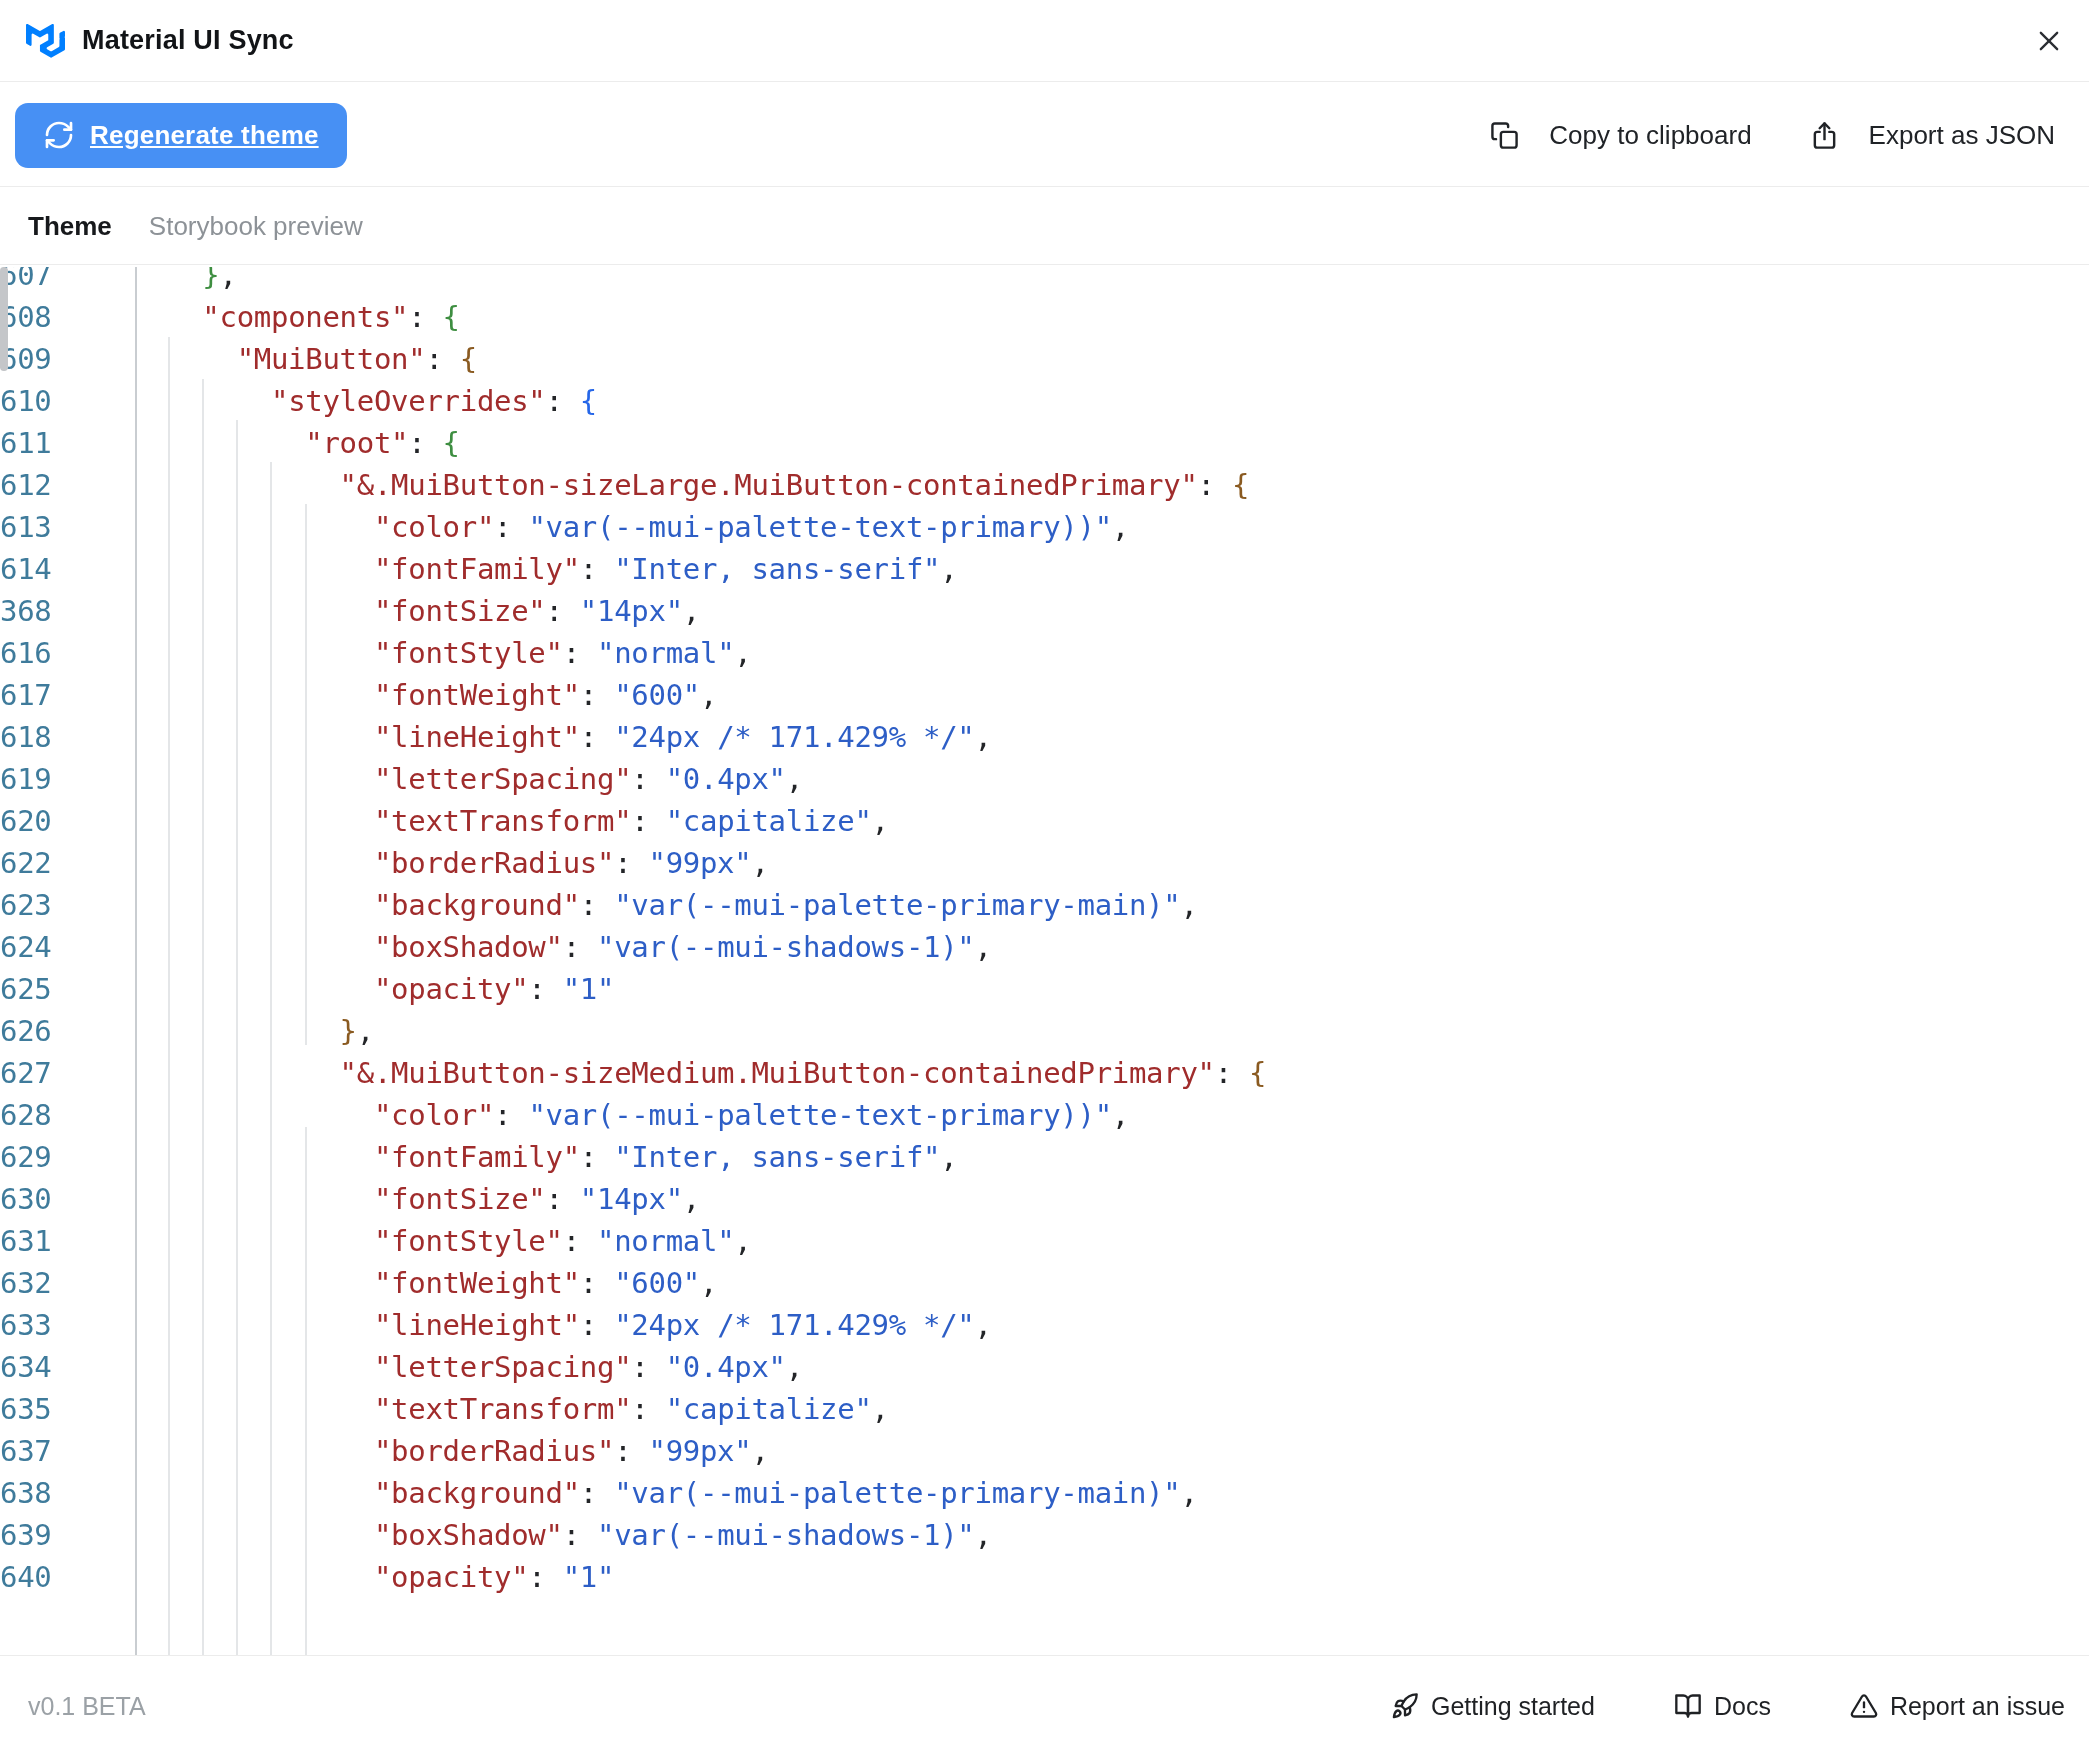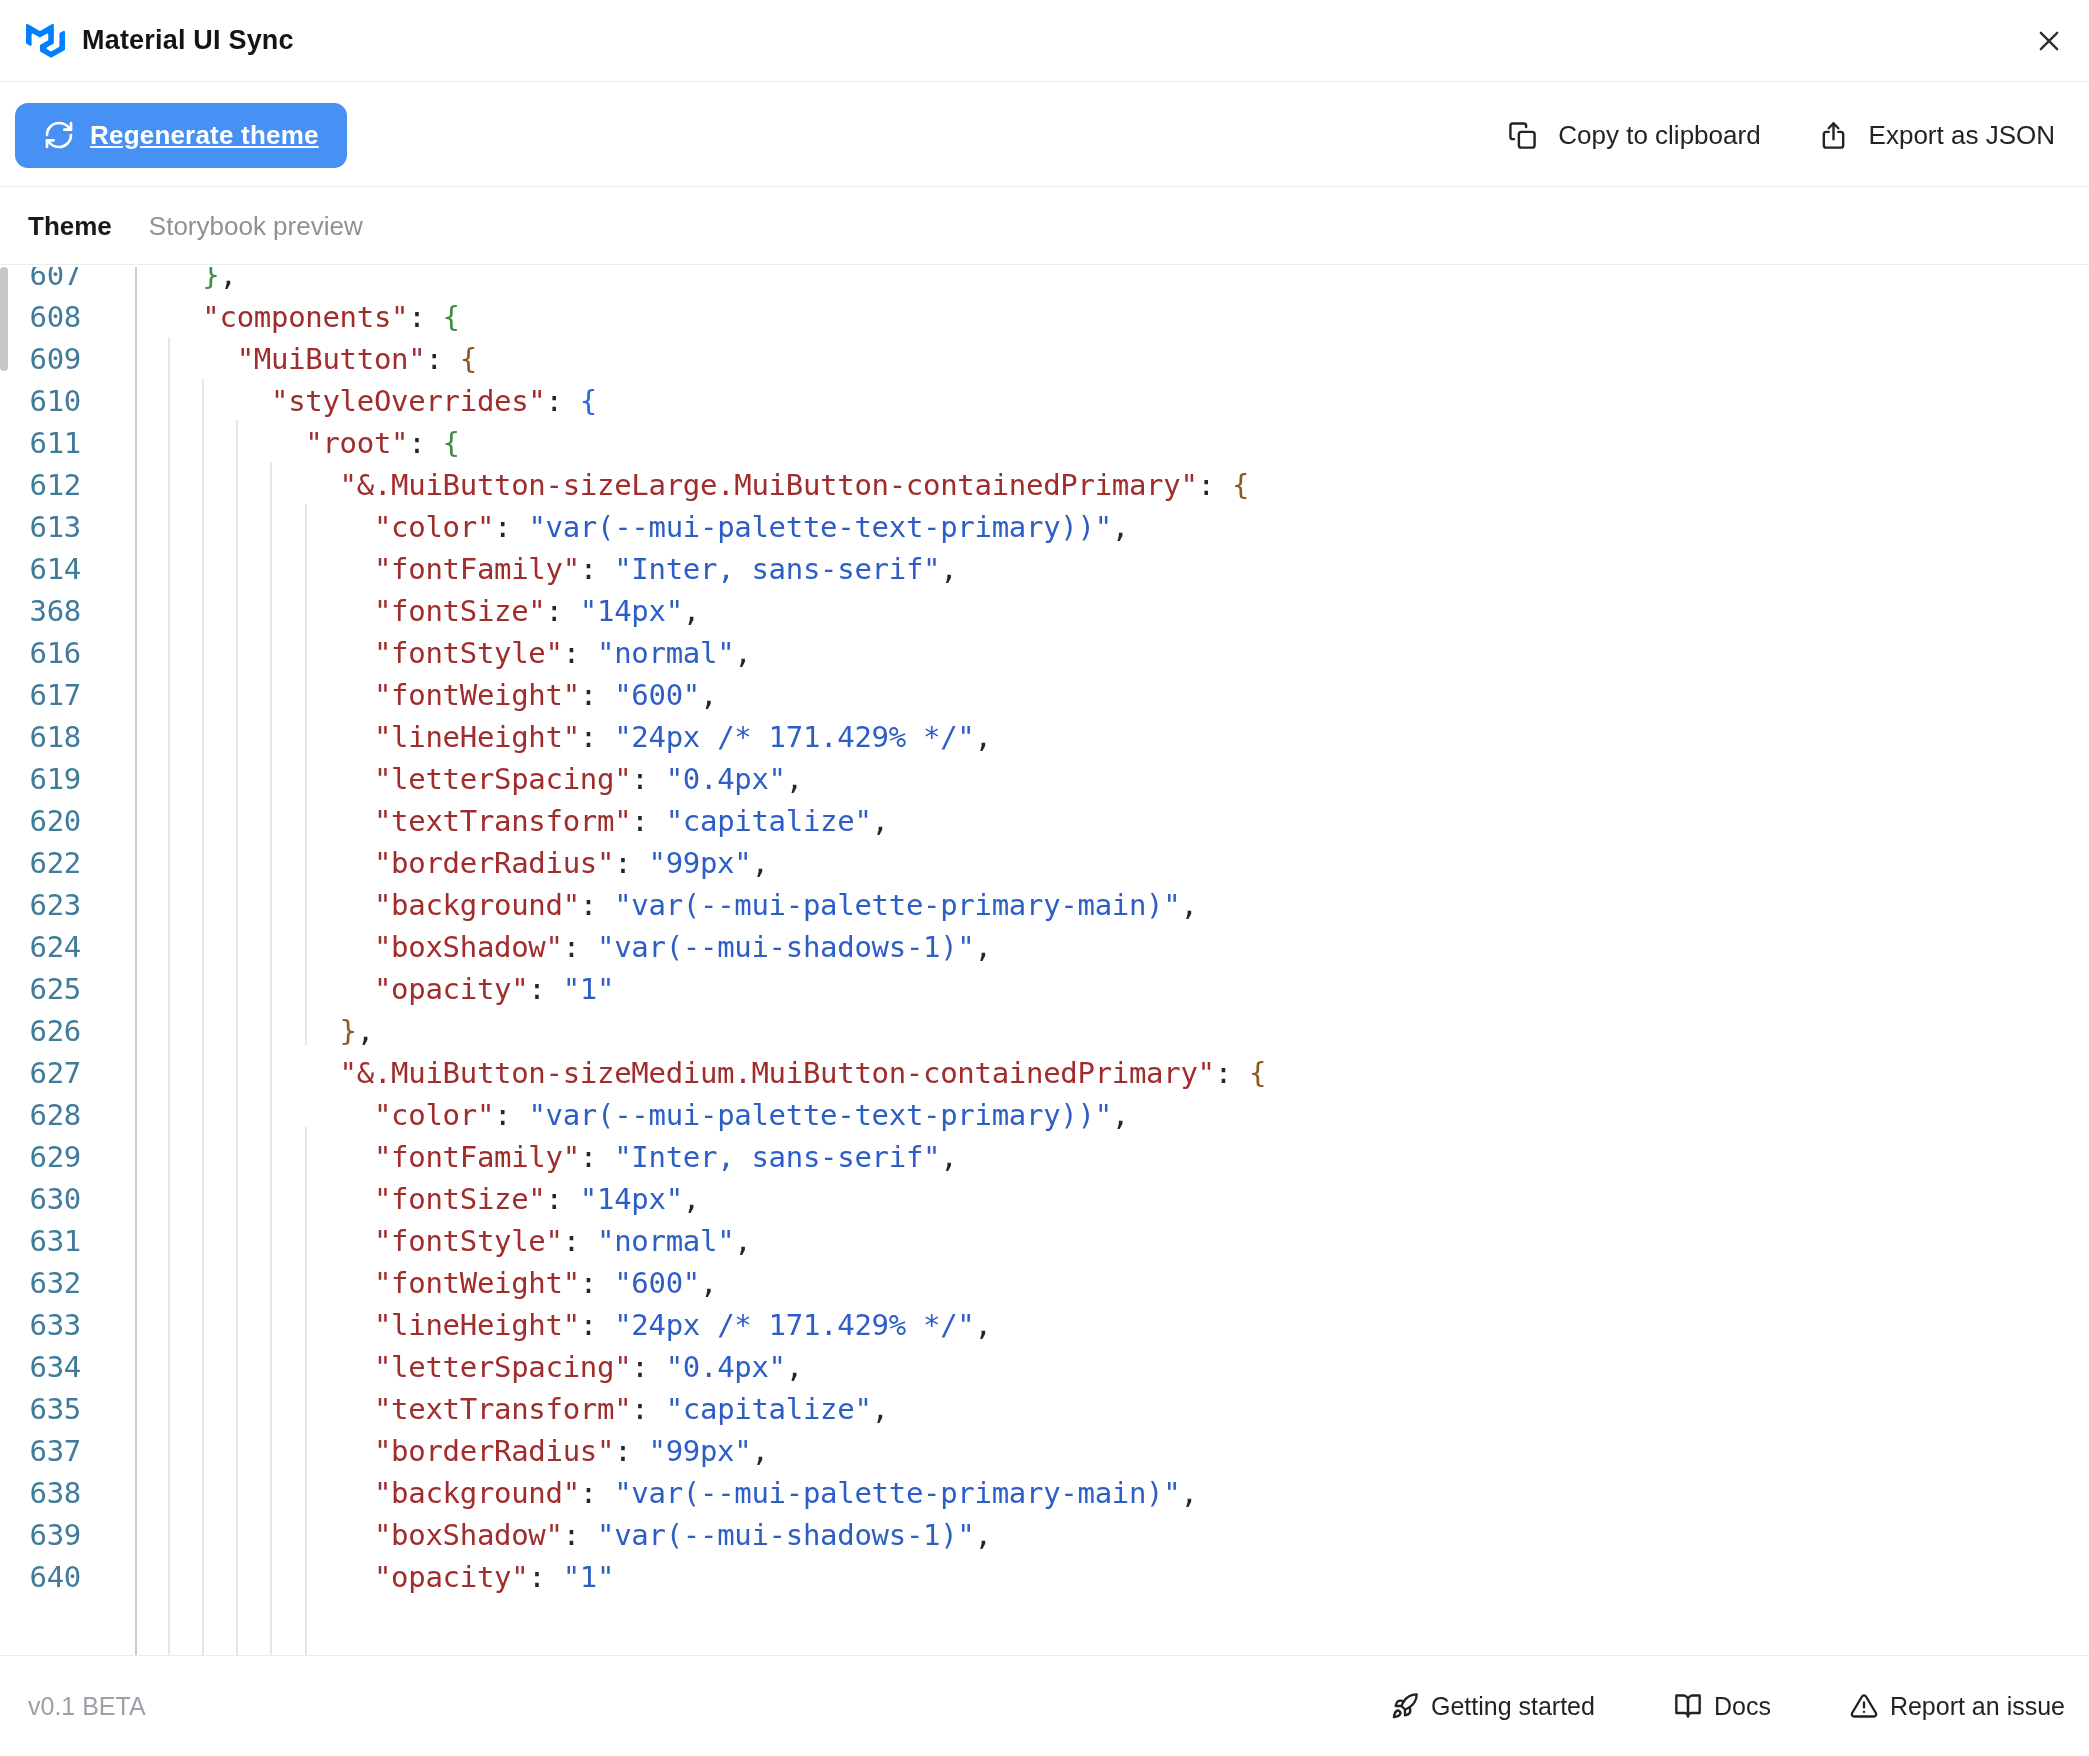--- a/index.html
+++ b/index.html
@@ -24,21 +24,21 @@
     display:flex; align-items:center; padding:0 34px 0 15px;
     border-bottom:1.9px solid #ececec; background:#fff;
   }
   .regen-btn {
     display:flex; align-items:center; gap:15px; height:65px; padding:0 28px;
     background:#4790f4; color:#fff; border:none; border-radius:13px;
     font-family:"Liberation Sans", sans-serif; font-size:26px; font-weight:600; letter-spacing:0.2px; cursor:pointer;text-decoration:underline;
   }
   .tbar-right { display:flex; align-items:center; gap:58px; }
   .tool-link {
-    display:flex; align-items:center; gap:21px; background:none; border:none; cursor:pointer;
+    display:flex; align-items:center; gap:30px; background:none; border:none; cursor:pointer;
     font-family:"Liberation Sans", sans-serif; font-size:26px; color:#202327; font-weight:400;
   }
   
   .tabs {
     position:absolute; top:189px; left:0; right:0; height:76px;
     display:flex; align-items:center; gap:37px; padding:0 28px;
     border-bottom:1.9px solid #ececec; background:#fff;
   }
   .tab { font-size:26px; background:none; border:none; cursor:pointer; font-family:"Liberation Sans", sans-serif; }
   .tab.active { color:#17191c; font-weight:700; }
@@ -47,21 +47,21 @@
   .code-area {
     position:absolute; top:267px; left:0; right:0; height:1389px;
     overflow:hidden; background:#fff;
   }
   .code-scroll { position:absolute; top:-13px; left:0; right:0; }
   .line {
     display:flex; align-items:center; height:42px; white-space:pre;
     font-family:"DejaVu Sans Mono", monospace; font-size:29px; letter-spacing:-0.3px;
   }
   .ln {
-    flex:0 0 135px; width:135px; padding-right:54px; text-align:right;
+    flex:0 0 135px; width:135px; padding-right:54px; 
     color:#3f7b9b;
   }
   .codetxt { padding-left:33px; }
   .k  { color:#a02c2c; }
   .v  { color:#2d5ec6; }
   .p  { color:#232528; }
   .bg { color:#3e8e41; }
   .by { color:#8a5a20; }
   .bb { color:#2566e8; }
   .gutter-line { position:absolute; top:0; bottom:0; left:135px; width:1.9px; background:#c9cdd1; }

